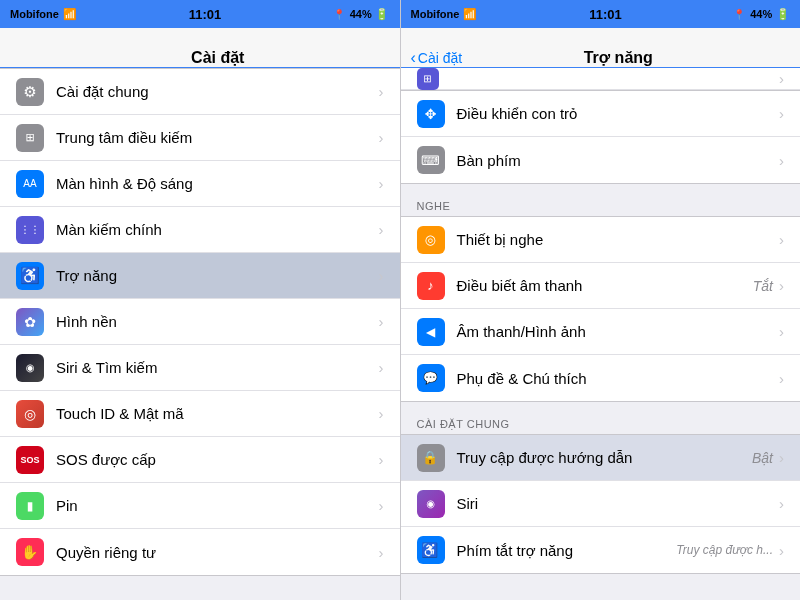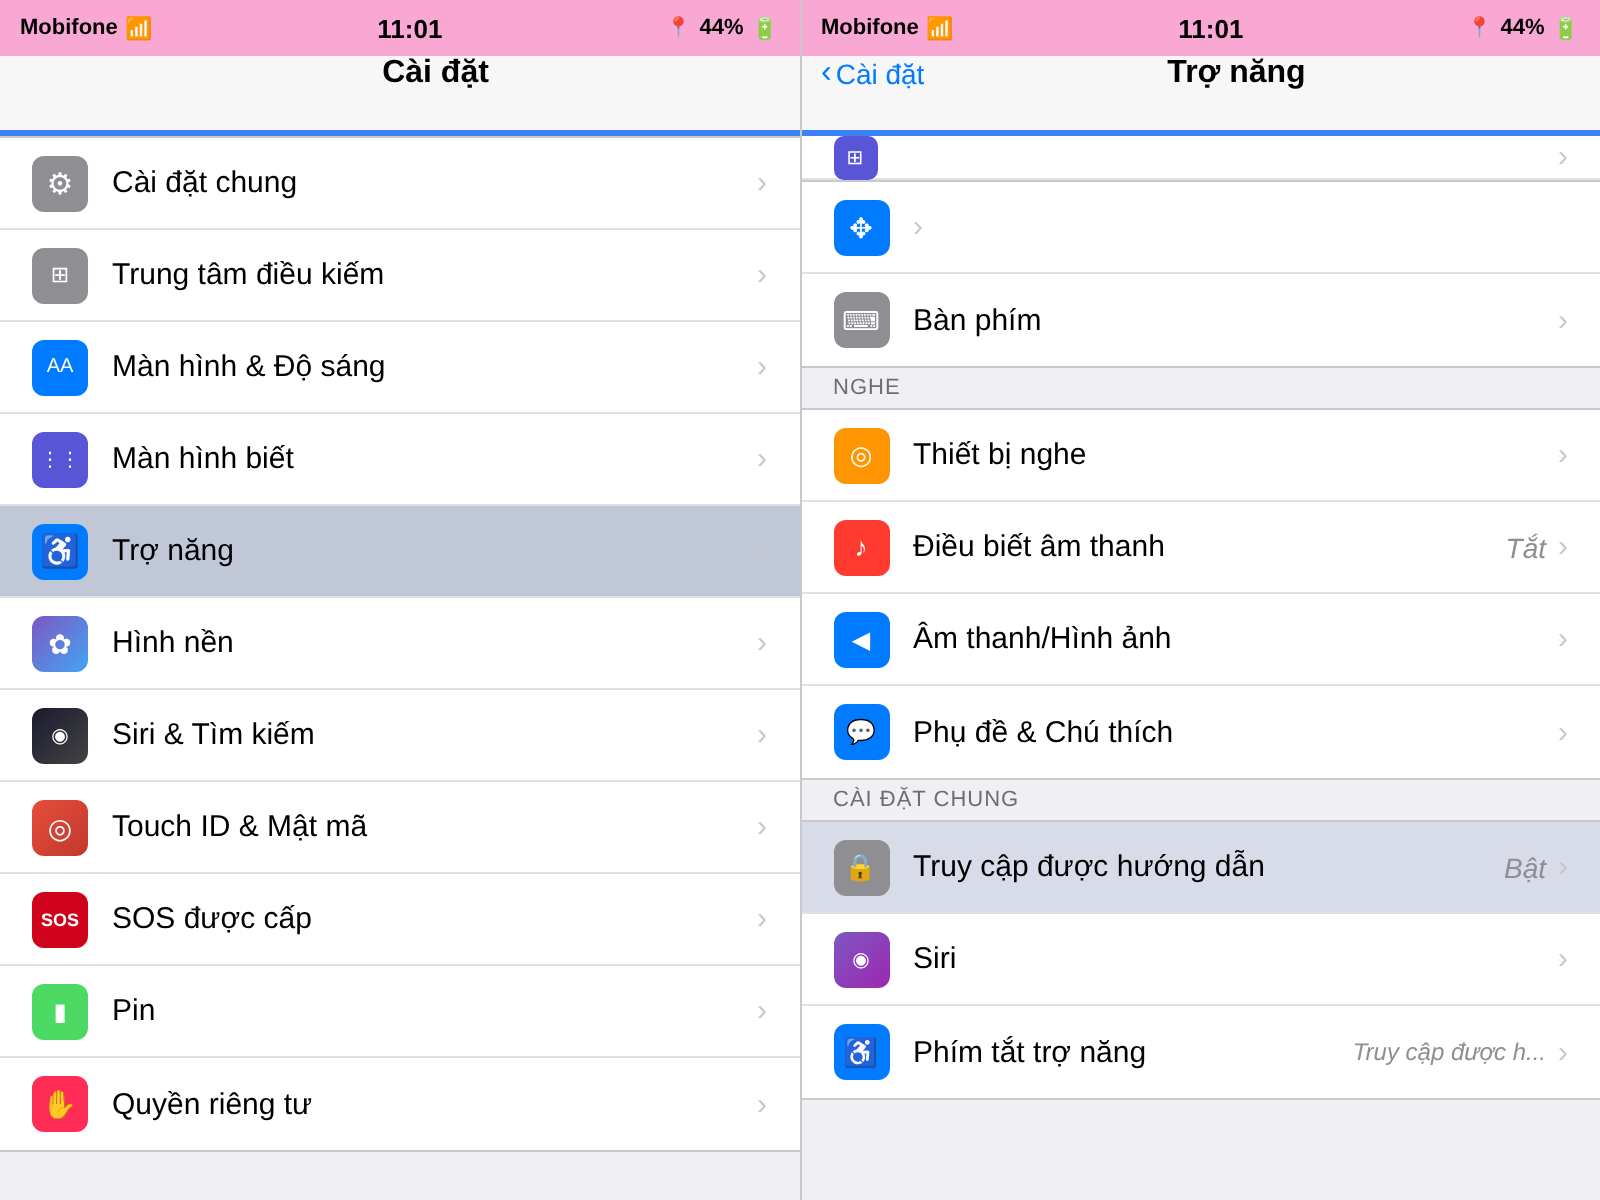--- a/index.html
+++ b/index.html
@@ -25,39 +25,39 @@
       display: flex;
       flex-direction: column;
       background: #efeff4;
       border-right: 1px solid #c8c7cc;
     }
     .panel:last-child { border-right: none; }
 
     
     .status-bar {
       height: 28px;
-      background: #f9a8d4;
+      background: #3b82f6;
       display: flex;
       align-items: center;
       justify-content: space-between;
       padding: 0 10px;
       font-size: 11px;
       font-weight: 600;
       flex-shrink: 0;
     }
     .status-left { display: flex; align-items: center; gap: 4px; }
     .status-right { display: flex; align-items: center; gap: 4px; }
 
     
     .nav-bar {
       height: 40px;
       background: #f7f7f7;
-      border-bottom: 3px solid #3b82f6;
-      display: flex;
-      align-items: flex-start;
+      border-bottom: 1px solid #3b82f6;
+      display: flex;
+      align-items: flex-end;
       justify-content: center;
       position: relative;
       flex-shrink: 0;
       padding-left: 36px;
     }
     .nav-title {
       font-size: 16px;
       font-weight: 600;
       color: #000;
     }
@@ -144,21 +144,21 @@
     .icon-orange { background: #ff9500; }
     .icon-red { background: #ff3b30; }
     .icon-green { background: #4cd964; }
     .icon-pink { background: #ff2d55; }
     .icon-indigo { background: #5856d6; }
     .icon-acc-blue { background: #007aff; }
     .icon-sos-red { background: #d0021b; }
 
     
     .section-label {
-      padding: 4px 16px 4px;
+      padding: 16px 16px 4px;
       font-size: 11px;
       color: #6d6d72;
       text-transform: uppercase;
       letter-spacing: 0.5px;
       background: #efeff4;
     }
   </style>
 </head>
 <body>
 
@@ -199,21 +199,21 @@
         </div>
 
         <div class="list-item">
           <div class="item-icon icon-blue" style="font-size:10px;font-weight:400;">AA</div>
           <span class="item-text">Màn hình &amp; Độ sáng</span>
           <span class="item-chevron">›</span>
         </div>
 
         <div class="list-item">
           <div class="item-icon icon-indigo" style="font-size:10px;">⋮⋮</div>
-          <span class="item-text">Màn hình biết</span>
+          <span class="item-text">Màn kiếm chính</span>
           <span class="item-chevron">›</span>
         </div>
 
         <div class="list-item active-row" style="background:#c0c8d8;">
           <div class="item-icon icon-acc-blue" style="font-size:16px;">♿</div>
           <span class="item-text">Trợ năng</span>
           <span class="item-chevron">›</span>
         </div>
 
         <div class="list-item">
@@ -283,20 +283,21 @@
 
       <div style="background:#fff;border-bottom:1px solid #e0e0e5;height:22px;display:flex;align-items:center;padding:0 16px;">
         <div class="item-icon" style="background:#5856d6;font-size:10px;width:22px;height:22px;border-radius:5px;margin-right:10px;">⊞</div>
         <span style="font-size:14px;color:#000;"></span>
         <span class="item-chevron" style="margin-left:auto;">›</span>
       </div>
 
       <div class="list-group">
         <div class="list-item">
           <div class="item-icon icon-blue" style="font-size:14px;">✥</div>
+          <span class="item-text">Điều khiển con trỏ</span>
           <span class="item-chevron">›</span>
         </div>
         <div class="list-item">
           <div class="item-icon icon-gray" style="font-size:13px;">⌨</div>
           <span class="item-text">Bàn phím</span>
           <span class="item-chevron">›</span>
         </div>
       </div>
 
       <div class="section">

